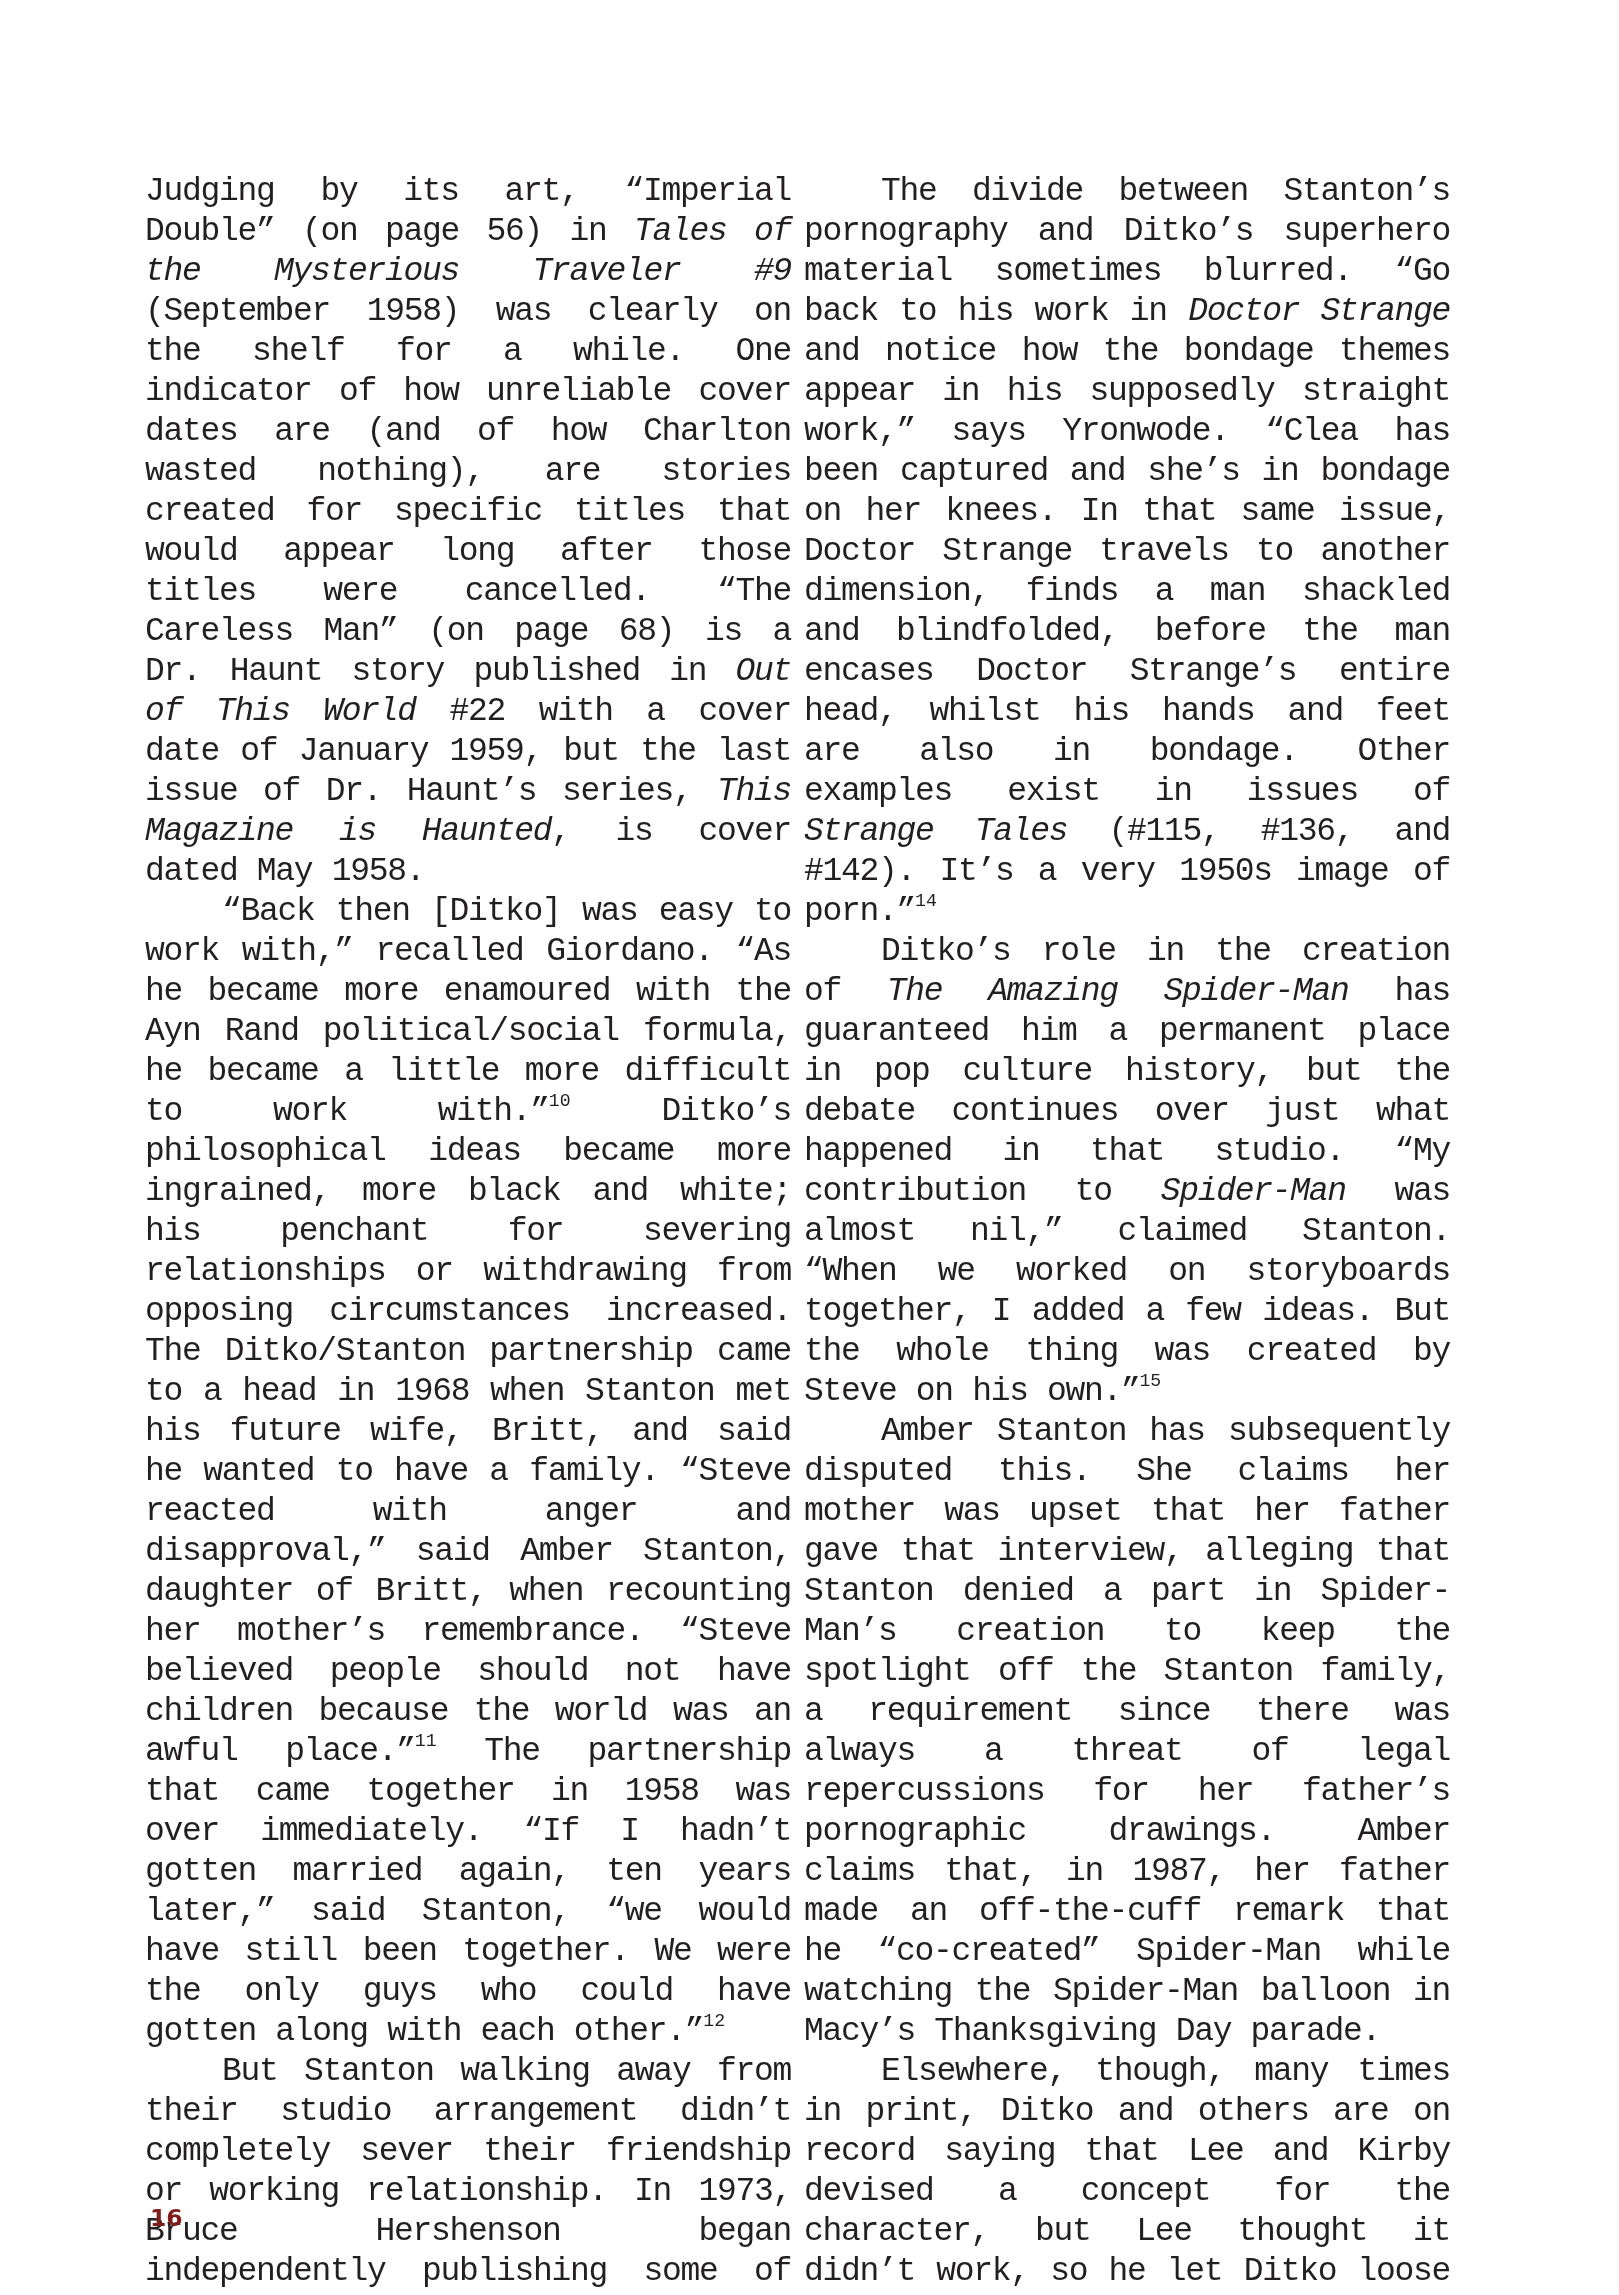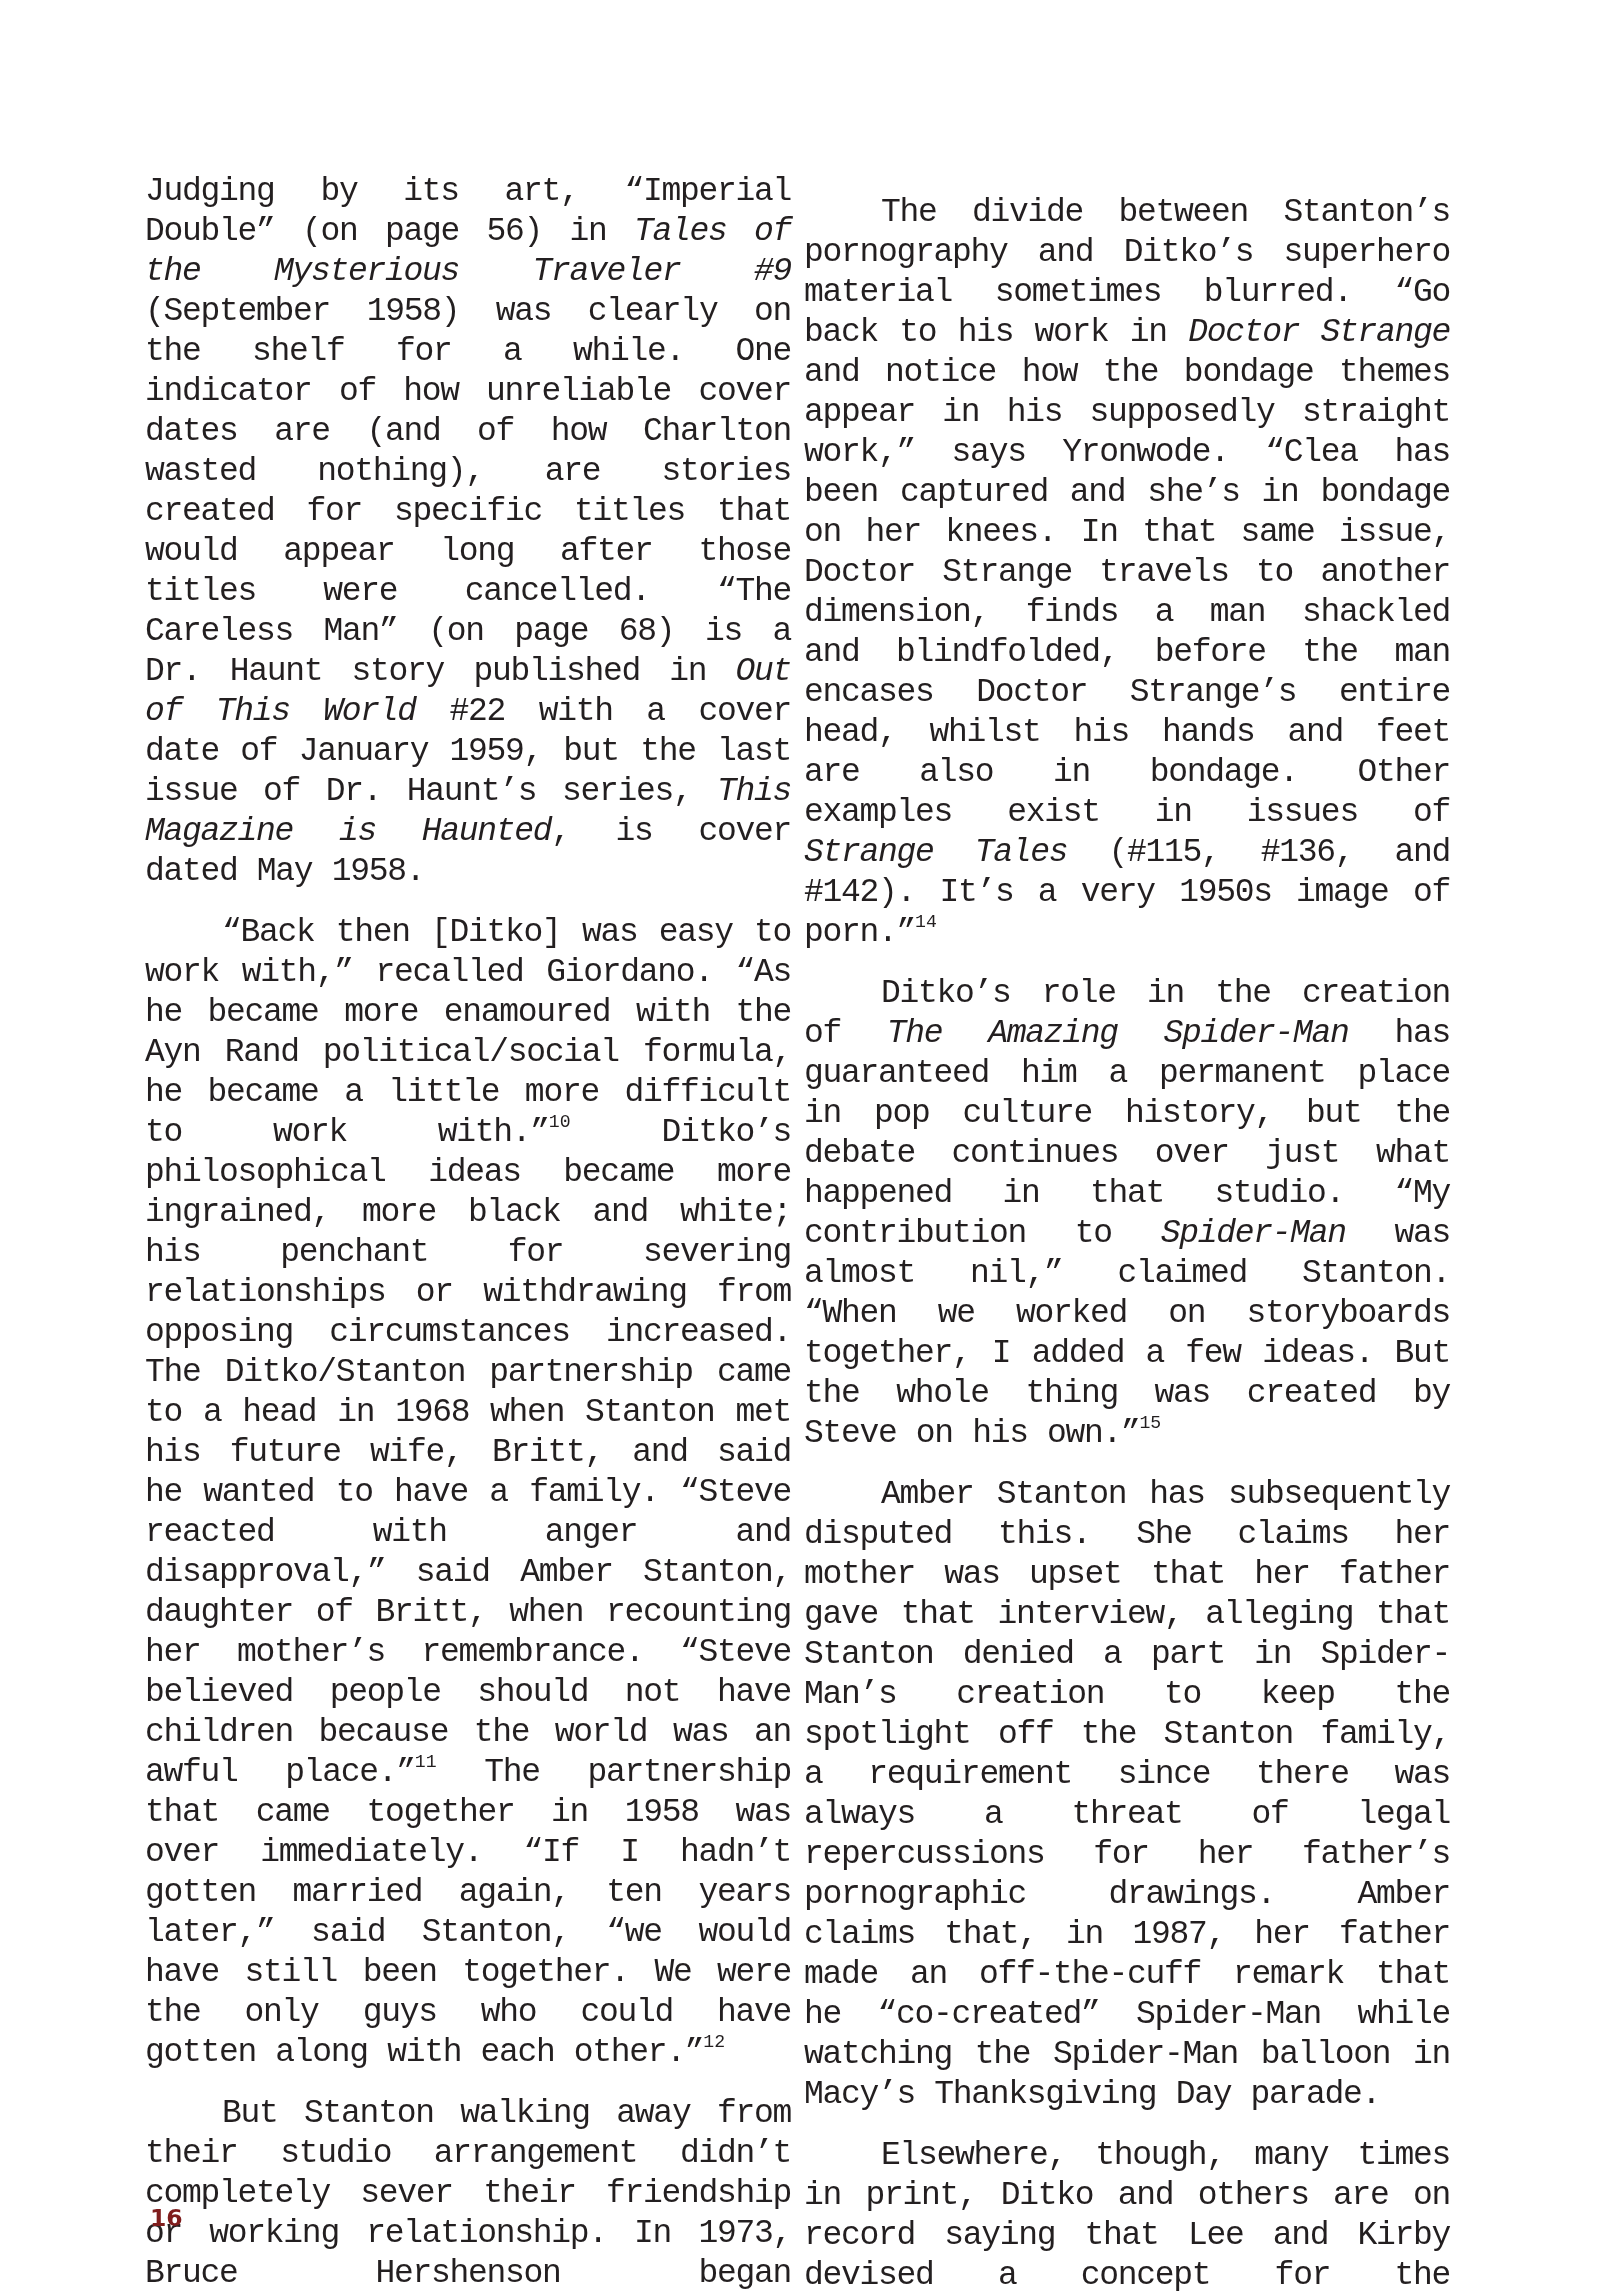--- a/index.html
+++ b/index.html
@@ -7,21 +7,21 @@
   .col {
     position:absolute; top:172px; width:646px;
     font-family:Liberation Mono, monospace;
     font-size:33px; line-height:40px;
     letter-spacing:-1.3px; word-spacing:0.8px;
     text-align:justify; font-stretch:condensed;
   }
   .col-left { left:145px; }
   .col-right { left:804px; }
   .col p { margin:0; }
-  .col p.indent { text-indent:77px;margin-top:21px; }
+  .col p.indent { text-indent:77px; }
   .col p.noindent { text-indent:0; }
   sup { font-size:0.55em; line-height:0; vertical-align:0.75em; letter-spacing:0; }
   em { font-style:italic; }
   .folio {
     position:absolute; left:150px; top:2204px;
     font-family:"DejaVu Sans", sans-serif; font-weight:bold;
     font-size:23.5px; color:#7f1d1d; letter-spacing:0;
   }
 </style>
 </head>

